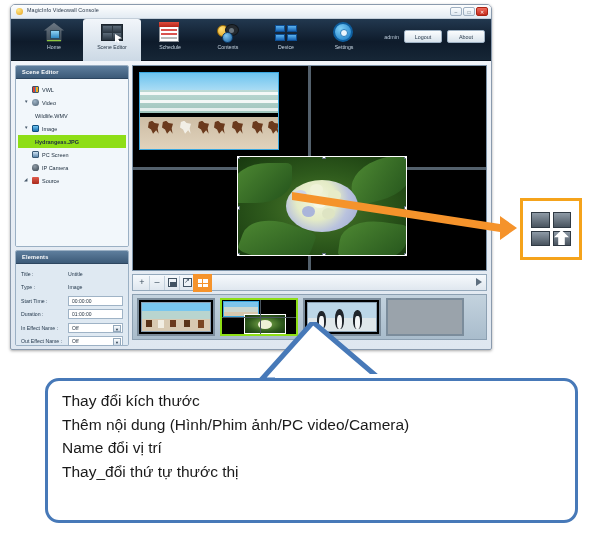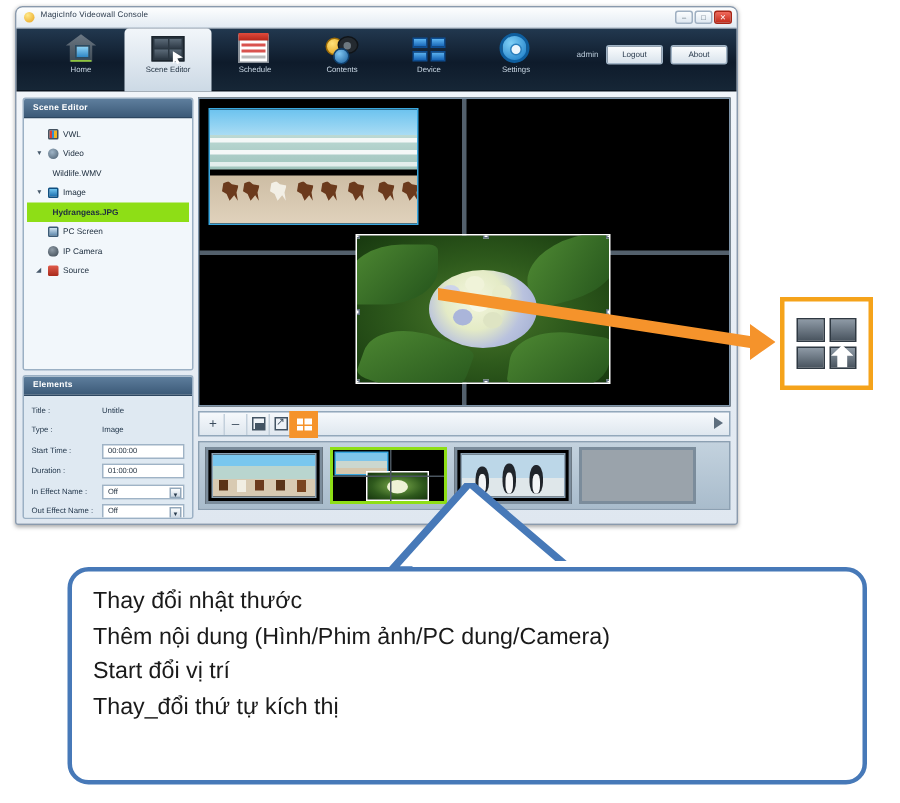--- a/index.html
+++ b/index.html
@@ -654,20 +654,20 @@
     </div>
   </div>
 
   <svg class="callout-tail" viewBox="0 0 200 62">
     <polygon points="58,0 6,58 126,58" fill="#ffffff" stroke="#4779b8" stroke-width="5"></polygon>
     <rect x="20" y="52" width="170" height="10" fill="#ffffff"></rect>
   </svg>
 
   <div class="callout">
     <div class="callout-txt">
-      <div class="callout-line">Thay đổi nhật thước</div>
-      <div class="callout-line">Thêm nội dung (Hình/Phim ảnh/PC dung/Camera)</div>
-      <div class="callout-line">Start đổi vị trí</div>
-      <div class="callout-line">Thay_đổi thứ tự kích thị</div>
+      <div class="callout-line">Thay đổi kích thước</div>
+      <div class="callout-line">Thêm nội dung (Hình/Phim ảnh/PC video/Camera)</div>
+      <div class="callout-line">Name đổi vị trí</div>
+      <div class="callout-line">Thay_đổi thứ tự thước thị</div>
     </div>
   </div>
 
 </div>
 
 </body></html>

